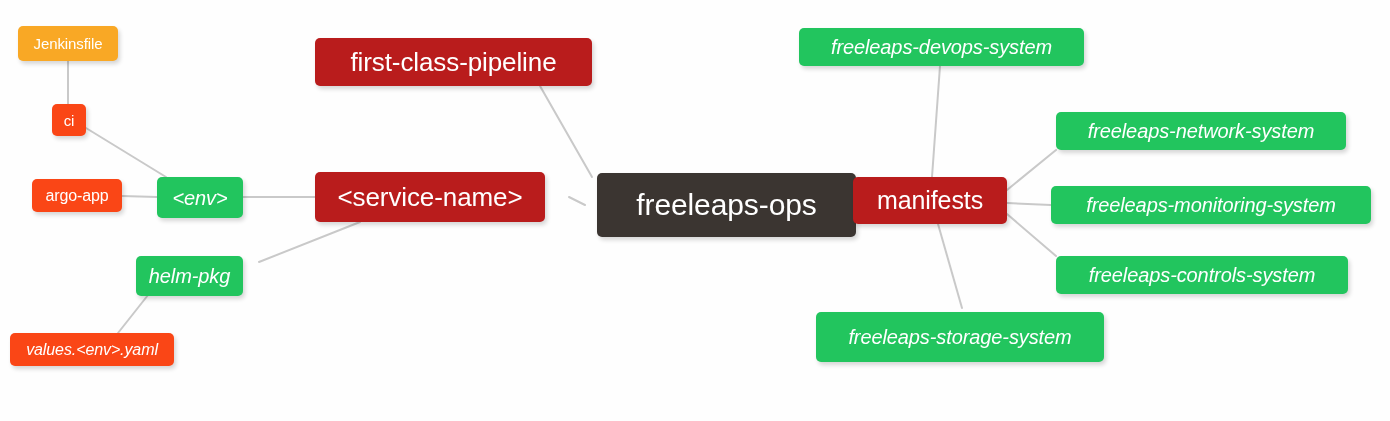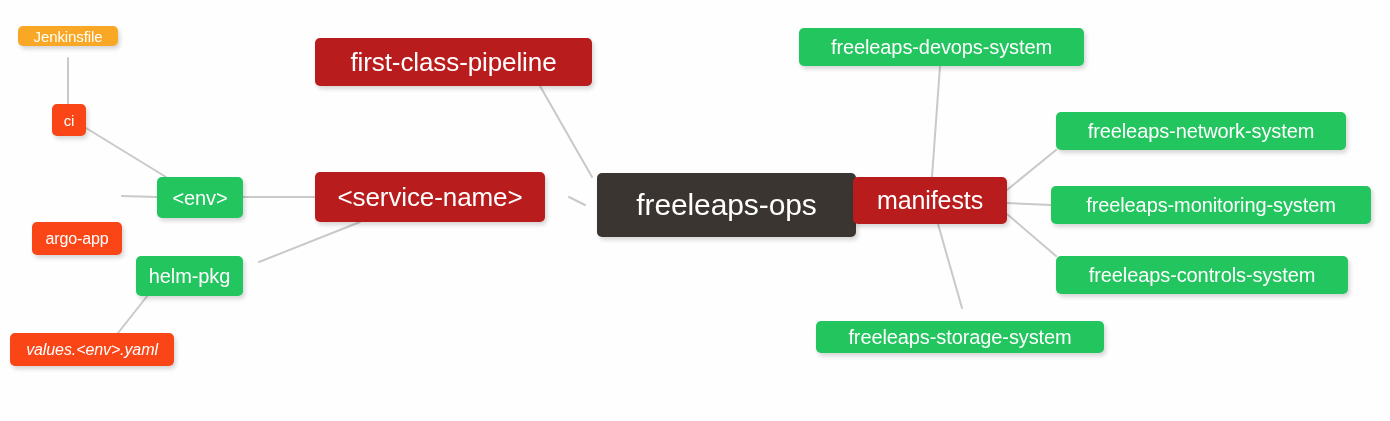--- a/index.html
+++ b/index.html
@@ -35,21 +35,21 @@
     color: #ffffff;
     border-radius: 5px;
     white-space: nowrap;
     box-shadow: 2px 3px 4px rgba(0,0,0,0.16);
     letter-spacing: -0.1px;
     line-height: 1;
     text-align: center;
   }
   .node.root      { background: #3b3531; margin-left: 12px; }
   .node.blue      { background: #b91c1c; }
-  .node.green     { background: #22c55e; }
+  .node.green     { background: #22c55e; font-style: italic; }
   .node.orange    { background: #f9a825; }
   .node.red       { background: #fa4616; text-align: right; }
 </style>
 </head>
 <body>
 
 <div id="canvas">
   <svg id="edges" viewBox="0 0 1390 421" xmlns="http://www.w3.org/2000/svg">
       <line x1="585" y1="205" x2="569" y2="197" stroke="#c9c9c9" stroke-width="2" stroke-linecap="round"></line>
       <line x1="592" y1="177" x2="540" y2="86" stroke="#c9c9c9" stroke-width="2" stroke-linecap="round"></line>
@@ -67,22 +67,22 @@
       <line x1="938" y1="224" x2="962" y2="308" stroke="#c9c9c9" stroke-width="2" stroke-linecap="round"></line>
     </svg>
   <div id="node-layer">
       <div class="node root" style="left: 585px; top: 173px; width: 259px; height: 64px; font-size: 30px;">freeleaps-ops</div>
       <div class="node blue" style="left: 315px; top: 38px; width: 277px; height: 48px; font-size: 26px;">first-class-pipeline</div>
       <div class="node blue" style="left: 315px; top: 172px; width: 230px; height: 50px; font-size: 26px;">&lt;service-name&gt;</div>
       <div class="node blue" style="left: 853px; top: 177px; width: 154px; height: 47px; font-size: 25px;">manifests</div>
       <div class="node green" style="left: 157px; top: 177px; width: 86px; height: 41px; font-size: 20px;">&lt;env&gt;</div>
       <div class="node green" style="left: 136px; top: 256px; width: 107px; height: 40px; font-size: 20px;">helm-pkg</div>
       <div class="node red" style="left: 52px; top: 104px; width: 34px; height: 32px; font-size: 15px;">ci</div>
-      <div class="node red" style="left: 32px; top: 179px; width: 90px; height: 33px; font-size: 16px; margin-top: 43px;">argo-app</div>
-      <div class="node orange" style="left: 18px; top: 26px; width: 100px; height: 20px; font-size: 15px;">Jenkinsfile</div>
+      <div class="node red" style="left: 32px; top: 179px; width: 90px; height: 33px; font-size: 16px;">argo-app</div>
+      <div class="node orange" style="left: 18px; top: 26px; width: 100px; height: 35px; font-size: 15px;">Jenkinsfile</div>
       <div class="node red" style="left: 10px; top: 333px; width: 164px; height: 33px; font-size: 16px; font-style: italic;">values.&lt;env&gt;.yaml</div>
       <div class="node green" style="left: 799px; top: 28px; width: 285px; height: 38px; font-size: 20px;">freeleaps-devops-system</div>
       <div class="node green" style="left: 1056px; top: 112px; width: 290px; height: 38px; font-size: 20px;">freeleaps-network-system</div>
       <div class="node green" style="left: 1051px; top: 186px; width: 320px; height: 38px; font-size: 20px;">freeleaps-monitoring-system</div>
       <div class="node green" style="left: 1056px; top: 256px; width: 292px; height: 38px; font-size: 20px;">freeleaps-controls-system</div>
-      <div class="node green" style="left: 816px; top: 321px; width: 288px; height: 32px; font-size: 20px;">freeleaps-storage-system</div>
+      <div class="node green" style="left: 816px; top: 312px; width: 288px; height: 50px; font-size: 20px;">freeleaps-storage-system</div>
     </div>
 </div>
 
 </body></html>

